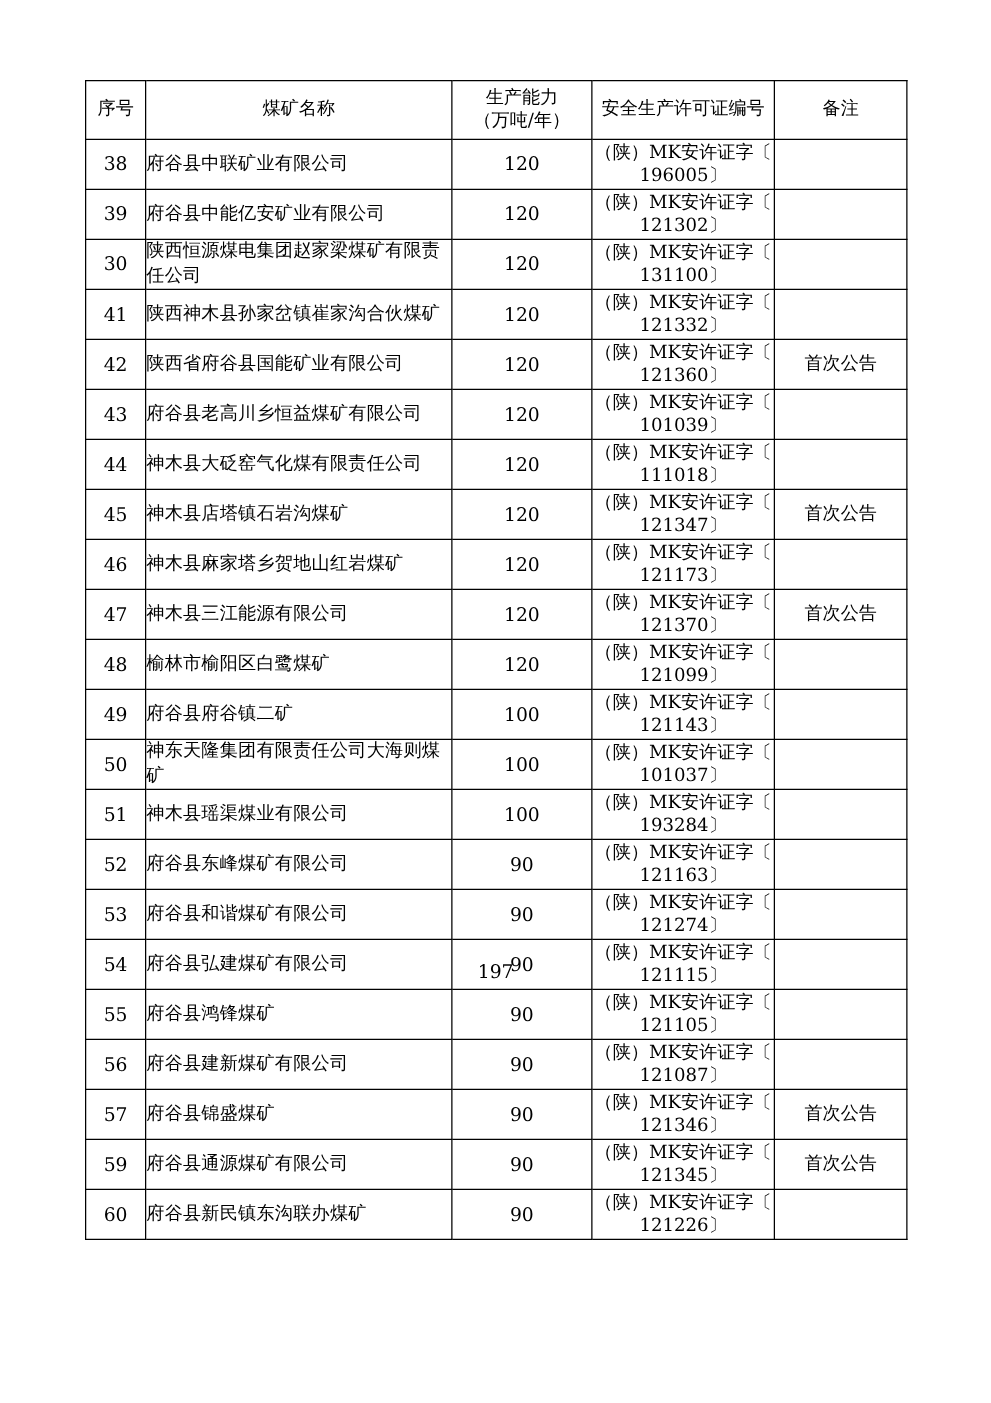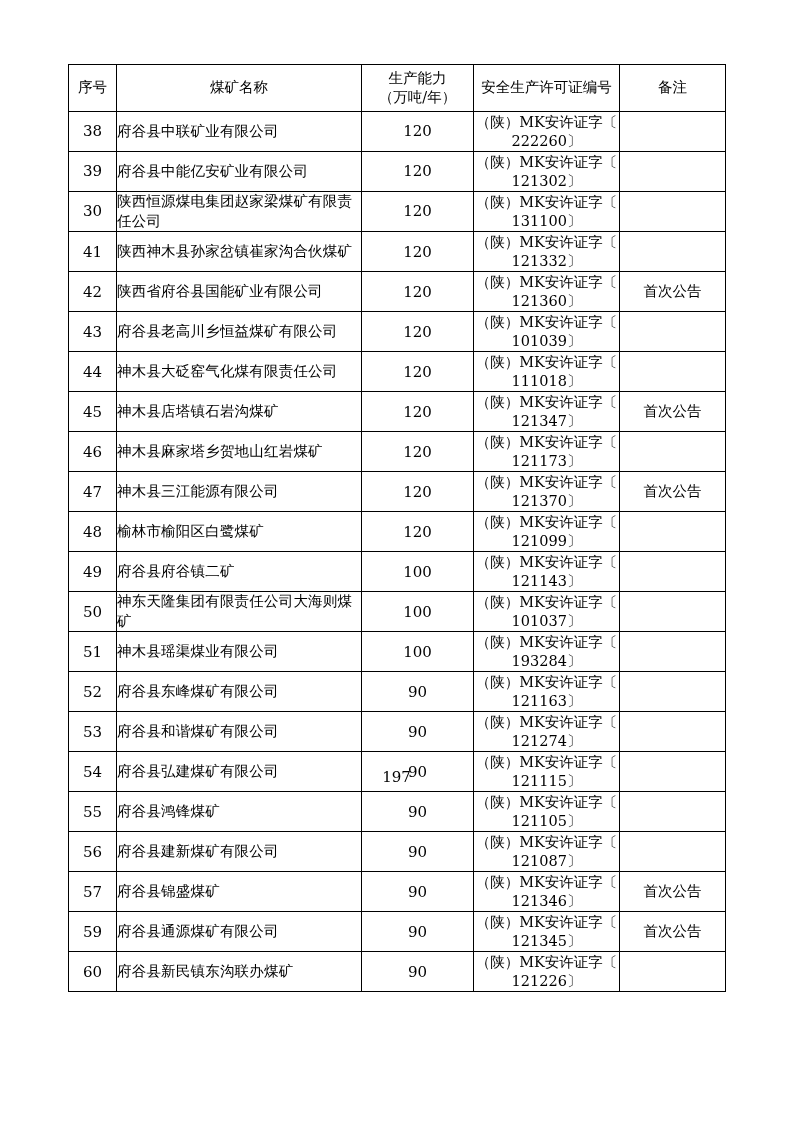--- a/index.html
+++ b/index.html
@@ -116,21 +116,21 @@
         <th>备注</th>
       </tr>
     </thead>
     <tbody id="table-body">
         <tr>
           <td class="seq">38</td>
           <td class="name">府谷县中联矿业有限公司</td>
           <td class="cap">120</td>
           <td class="lic">
             <span class="lic-l1">（陕）MK安许证字〔</span>
-            <span class="lic-l2">222260〕</span>
+            <span class="lic-l2">196005〕</span>
           </td>
           <td class="note"></td>
         </tr>
         <tr>
           <td class="seq">39</td>
           <td class="name">府谷县中能亿安矿业有限公司</td>
           <td class="cap">120</td>
           <td class="lic">
             <span class="lic-l1">（陕）MK安许证字〔</span>
             <span class="lic-l2">121302〕</span>

